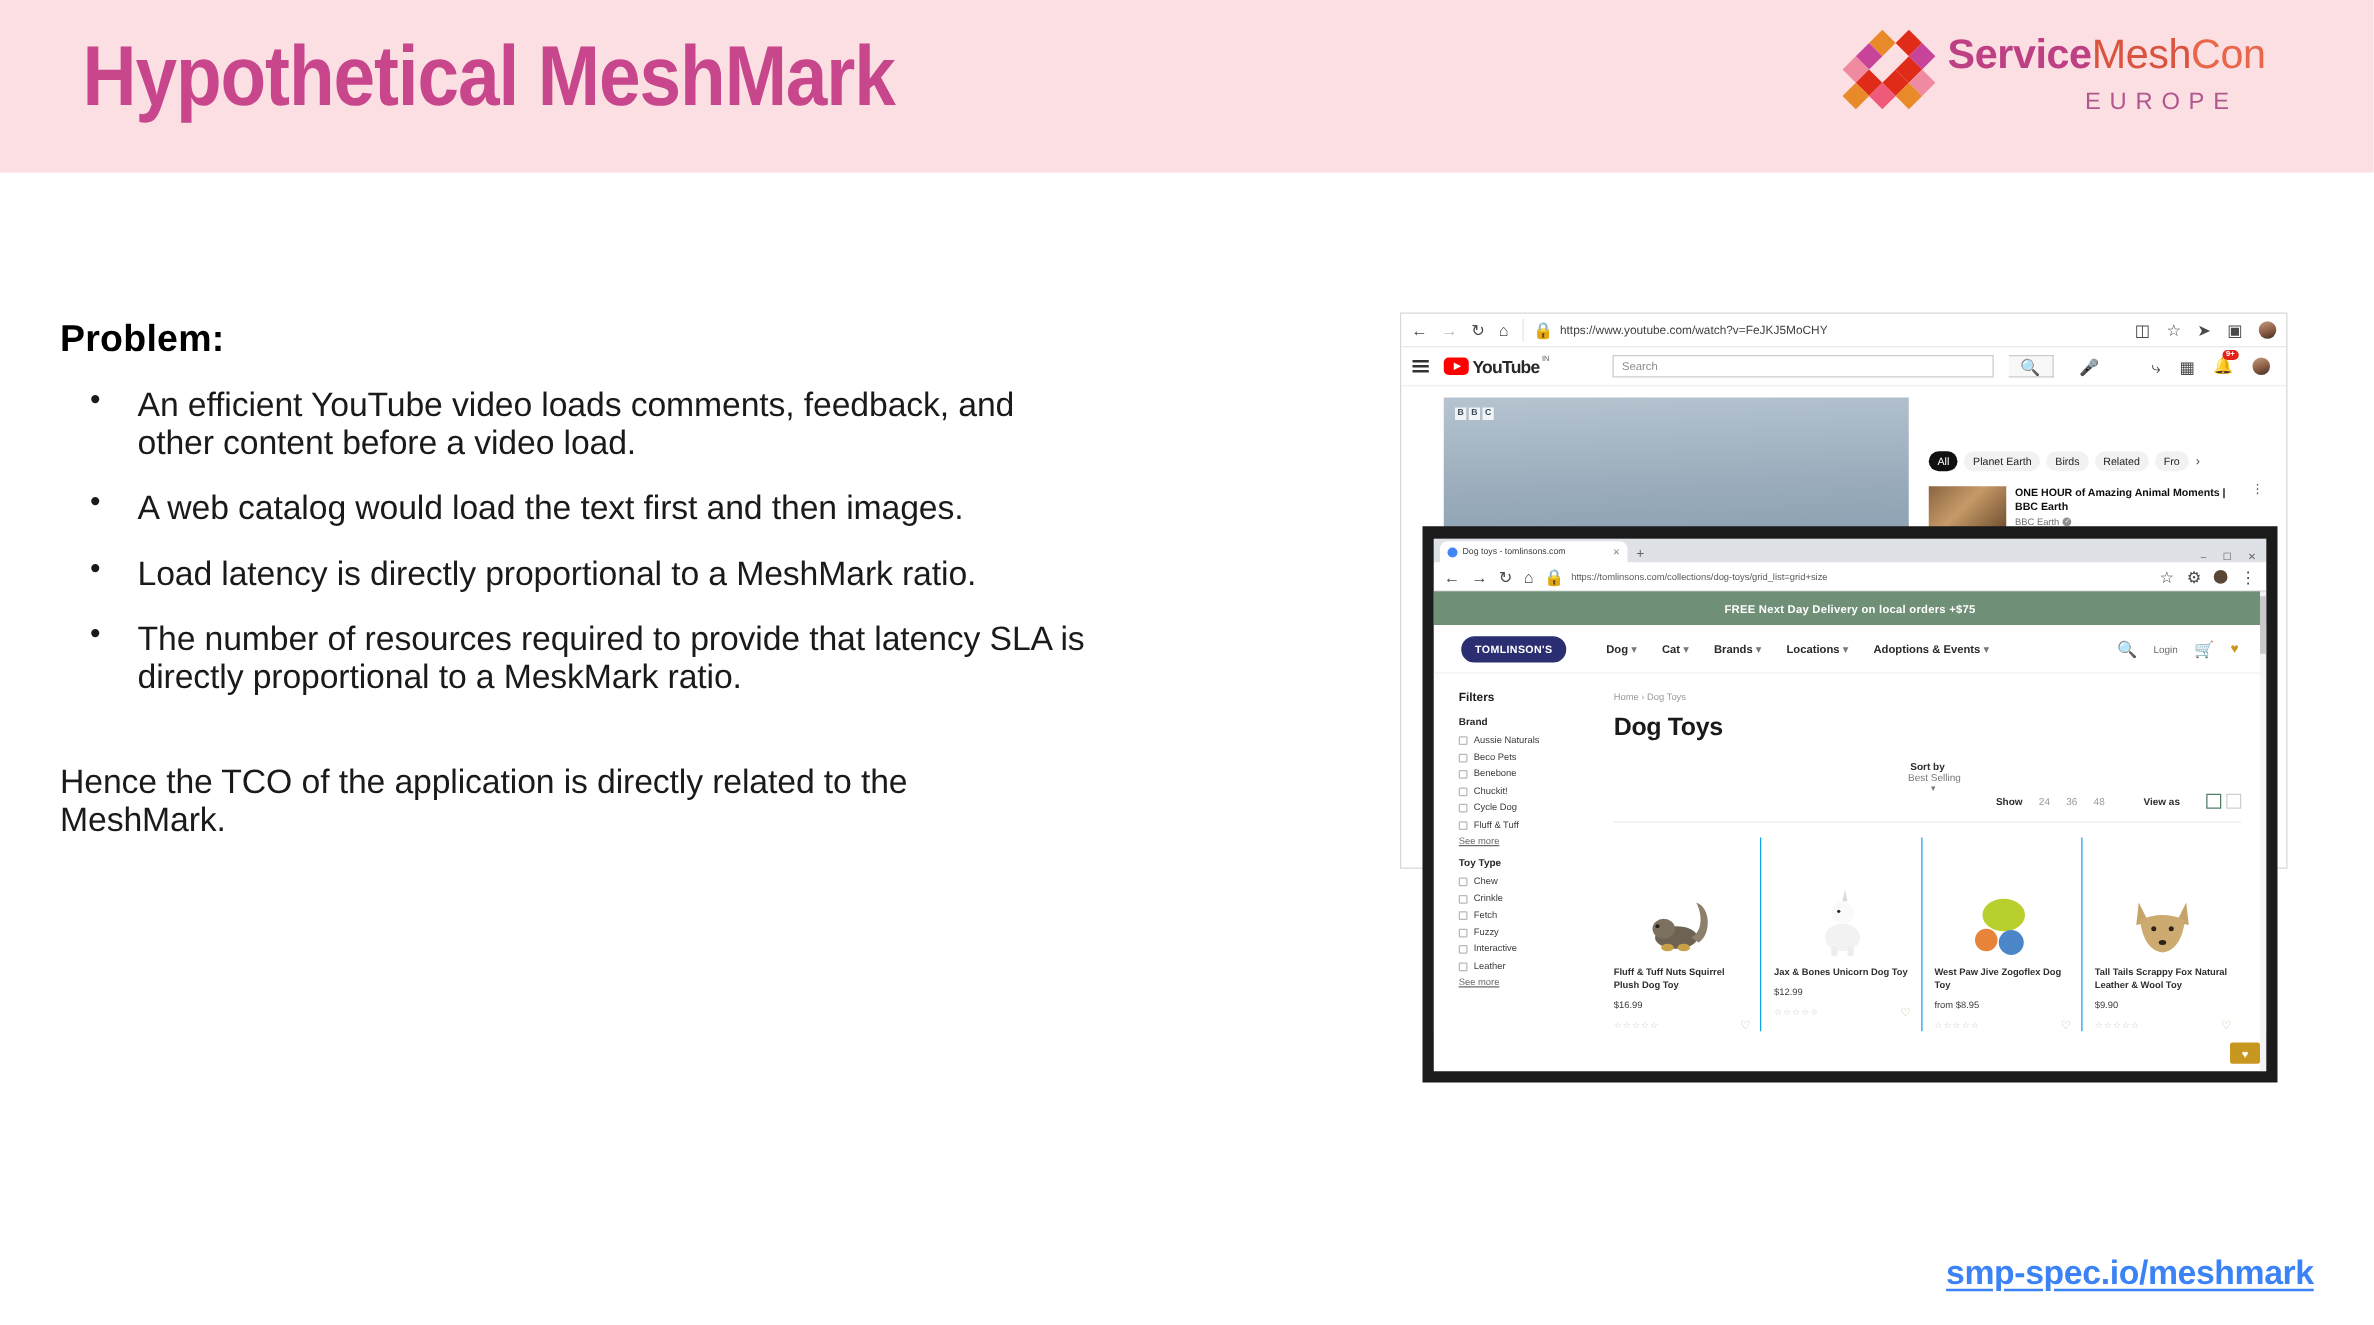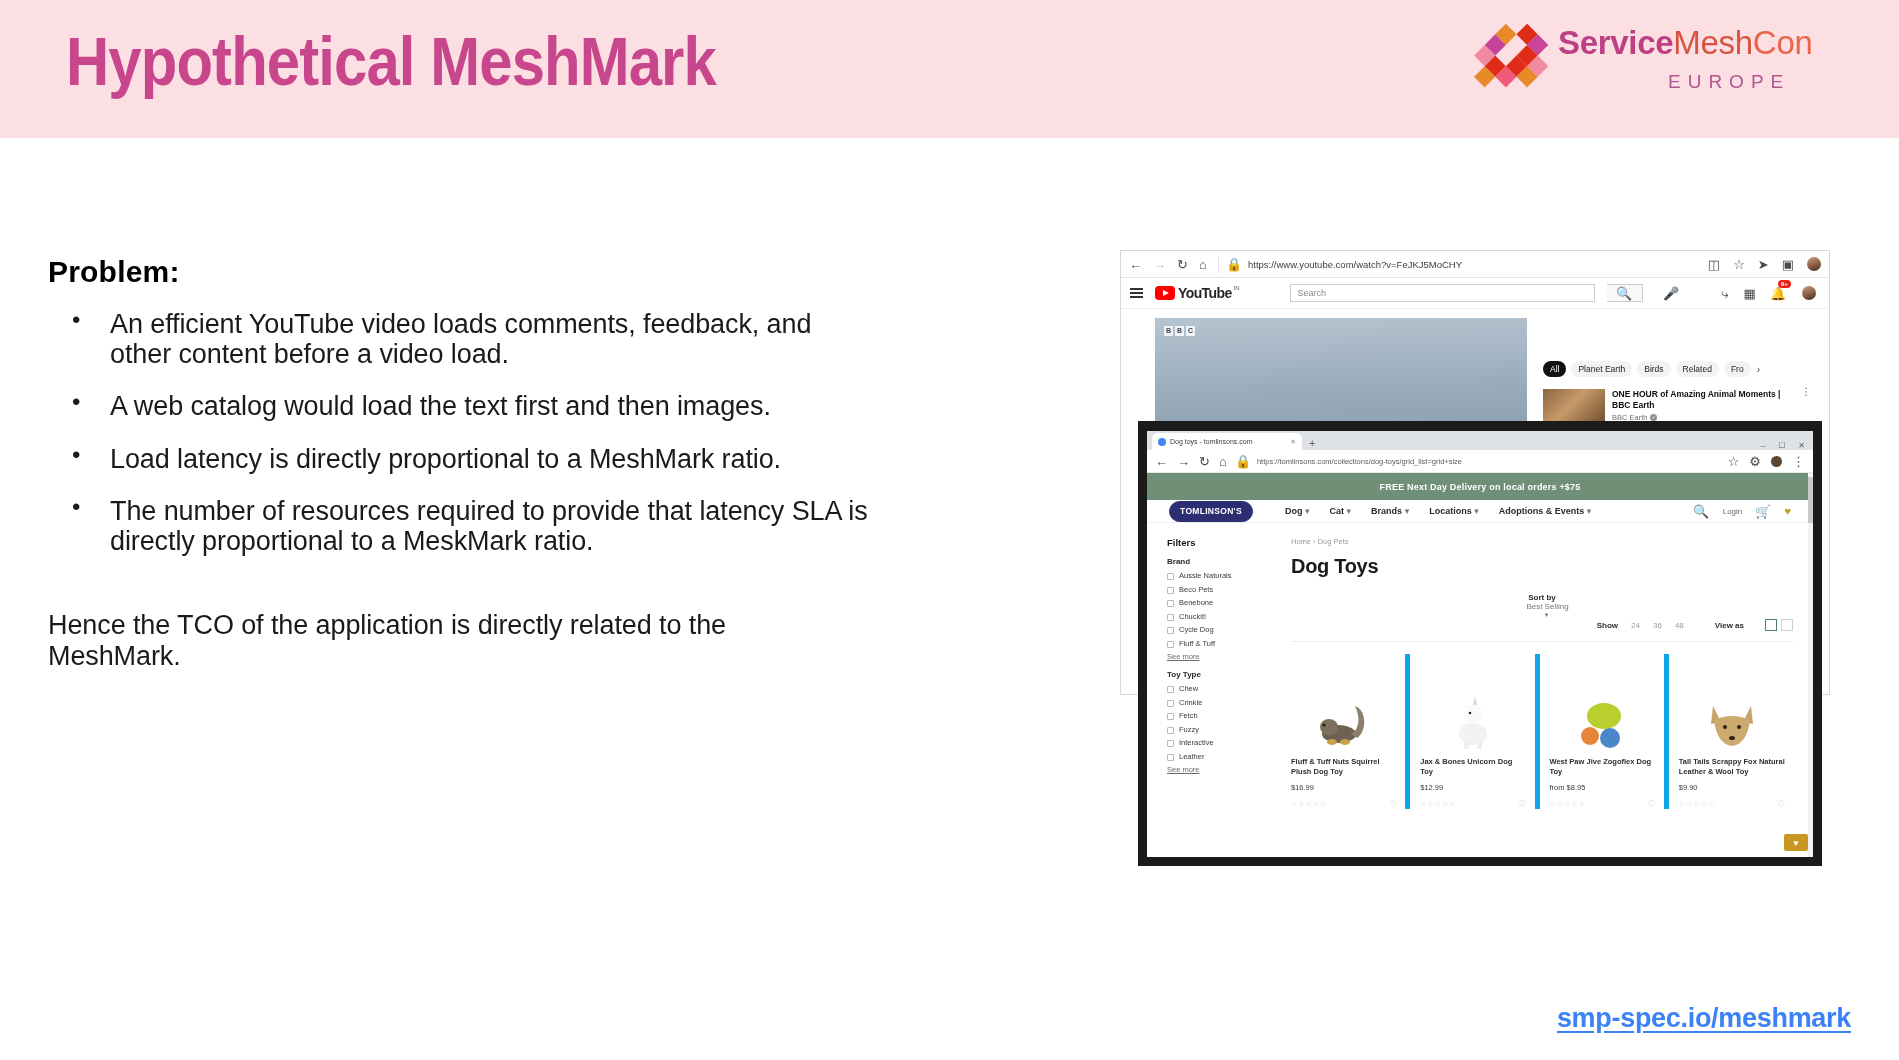--- a/index.html
+++ b/index.html
@@ -229,21 +229,21 @@
   .tom-url-text { font-size: 7.5px; color: #5b5b5b; white-space: nowrap; }
   .tom-url-right { display: flex; align-items: center; gap: 10px; }
   .tom-avatar { width: 11px; height: 11px; border-radius: 50%; background: #5a4634; }
 
   .tom-banner {
     height: 27px; background: #6f8f77; color: #fff;
     display: flex; align-items: center; justify-content: center;
     font-size: 9px; font-weight: bold; letter-spacing: 0.2px;
   }
   .tom-nav {
-    height: 23px; display: flex; align-items: center; padding: 0 22px; gap: 22px;
+    height: 39px; display: flex; align-items: center; padding: 0 22px; gap: 22px;
     border-bottom: 1px solid #eee; background: #fff;
   }
   .tom-logo {
     width: 84px; height: 21px; border-radius: 11px;
     background: #2b2f72; color: #fff; font-size: 8.5px; font-weight: bold;
     display: flex; align-items: center; justify-content: center;
     letter-spacing: 0.3px; border: 1.5px solid #2b2f72;
   }
   .tom-nav-items { display: flex; gap: 20px; margin-left: 10px; }
   .tom-nav-item { font-size: 9px; color: #2a2a2a; font-weight: bold; white-space: nowrap; }
@@ -273,21 +273,21 @@
   .caret { margin-left: 9px; color: #777; font-size: 7px; }
   .show-wrap { margin-left: auto; display: flex; align-items: center; gap: 13px; }
   .show-lbl { font-weight: bold; }
   .show-num { color: #9a9a9a; }
   .viewas { margin-left: 18px; font-weight: bold; }
   .view-toggle { display: flex; gap: 4px; margin-left: 8px; }
   .vt { width: 12px; height: 12px; border: 1px solid #cfcfcf; }
   .vt.on { border-color: #4f7f63; color: #4f7f63; }
 
   .prod-grid { display: flex; gap: 10px; margin-top: 12px; }
-  .prod-card { flex: 1; border-right: 5px solid #0ea5e9; padding-right: 8px; }
+  .prod-card { flex: 1; border-right: 1px solid #0ea5e9; padding-right: 8px; }
   .prod-card:last-child { border-right: none; }
   .prod-img {
     height: 96px; display: flex; align-items: flex-end; justify-content: center;
   }
   .toy { width: 58px; height: 56px; }
   .prod-name { font-size: 7.5px; color: #2f2f2f; line-height: 1.3; margin-top: 7px; font-weight: bold; }
   .prod-price { font-size: 7.5px; color: #3b3b3b; margin-top: 6px; }
   .prod-foot { display: flex; align-items: center; margin-top: 7px; }
   .stars { font-size: 7px; color: #cbcbcb; letter-spacing: 1px; }
   .wish { margin-left: auto; font-size: 9px; color: #c9b78e; }
@@ -535,21 +535,21 @@
             <span class="filter-lbl">Interactive</span>
           </div>
         <div class="filter-row">
             <span class="cbox"></span>
             <span class="filter-lbl">Leather</span>
           </div>
         <div class="see-more">See more</div>
       </div>
 
       <div class="catalog">
-        <div class="crumb">Home  ›  Dog Pets</div>
+        <div class="crumb">Home  ›  Dog Toys</div>
         <div class="cat-title">Dog Toys</div>
 
         <div class="sortbar">
           <span class="sort-lbl">Sort by</span>
           <span class="sort-val">Best Selling</span>
           <span class="caret">▾</span>
           <span class="show-wrap">
             <span class="show-lbl">Show</span>
             <span class="show-num">24</span>
             <span class="show-num">36</span>

